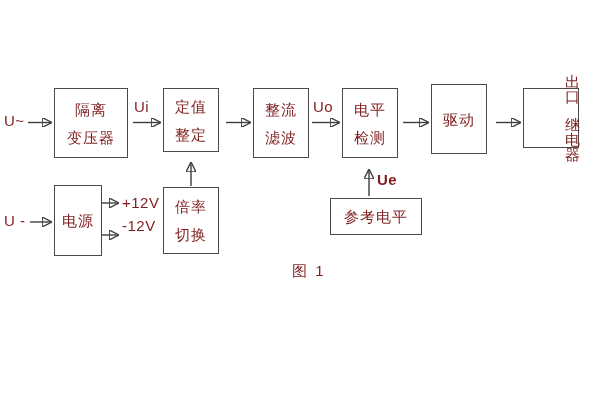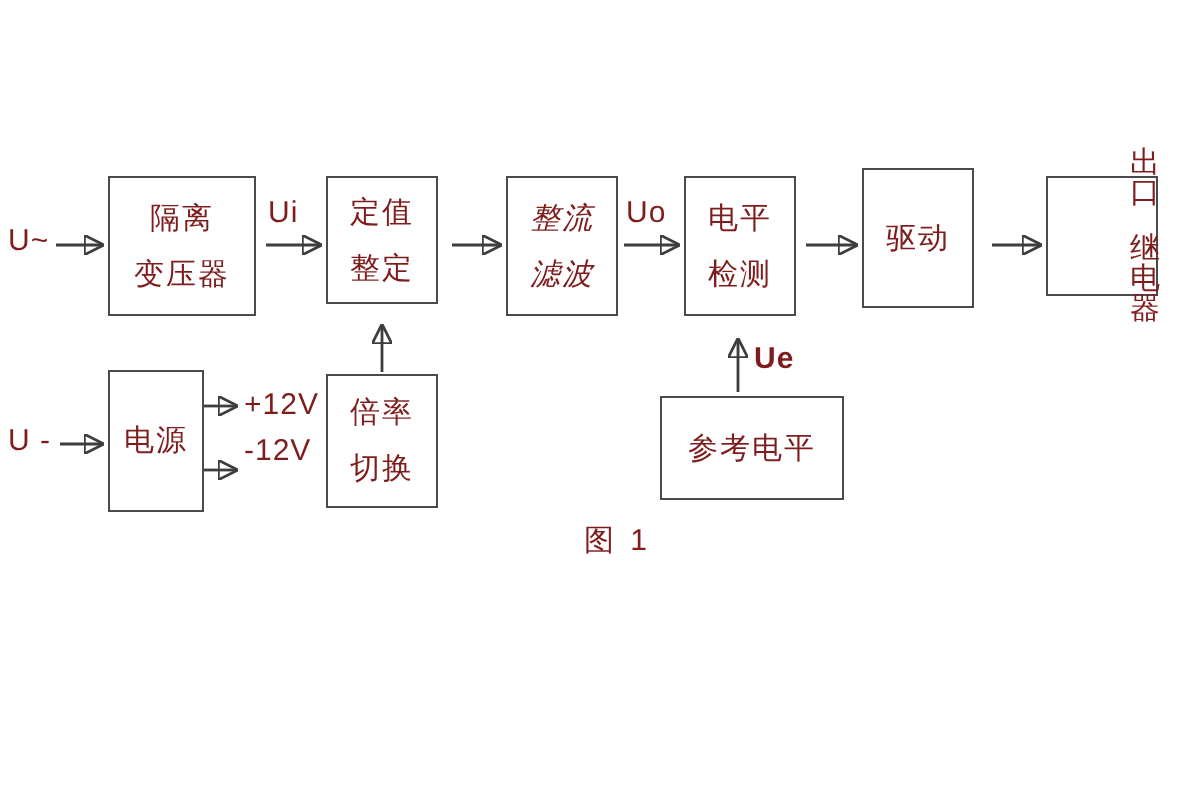--- a/index.html
+++ b/index.html
@@ -21,27 +21,27 @@
     justify-content:center;
     gap:13px;
     font-size:15px;
     letter-spacing:1px;
     line-height:1;
     box-sizing:border-box;
     text-align:center;
   }
   .b1{left:54px;top:88px;width:74px;height:70px;}
   .b2{left:163px;top:88px;width:56px;height:64px;}
-  .b3{left:253px;top:88px;width:56px;height:70px;font-style:italic;}
+  .b3{left:253px;top:88px;width:56px;height:70px;}
   .b4{left:342px;top:88px;width:56px;height:70px;}
   .b5{left:431px;top:84px;width:56px;height:70px;}
   .b6{left:523px;top:88px;width:56px;height:60px;padding-left:44px;}
   .power{left:54px;top:185px;width:48px;height:71px;}
   .ratio{left:163px;top:187px;width:56px;height:67px;align-items:center;}
-  .ref{left:330px;top:198px;width:92px;height:52px;}
+  .ref{left:330px;top:198px;width:92px;height:37px;}
   .lbl{
     position:absolute;
     font-size:15px;
     line-height:1.1;
     letter-spacing:0.5px;
     white-space:nowrap;
   }
   .lbl-uac{left:4px;top:113px;}
   .lbl-ui{left:134px;top:99px;}
   .lbl-uo{left:313px;top:99px;}

